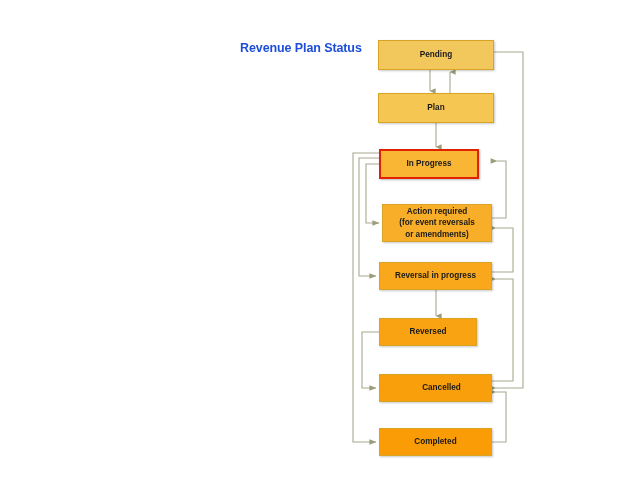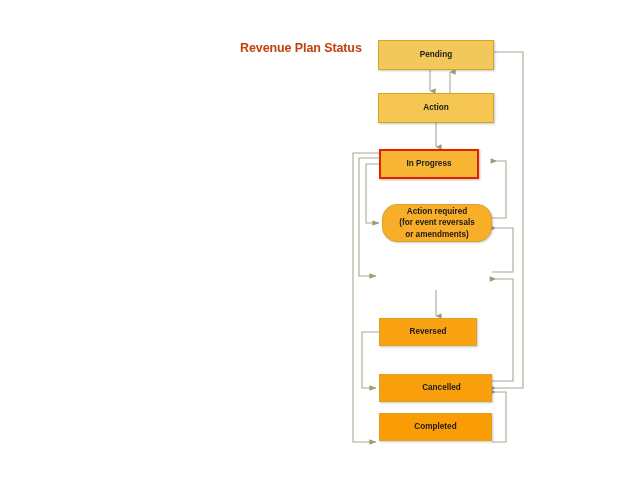--- a/index.html
+++ b/index.html
@@ -25,21 +25,21 @@
     left: 0; top: 0;
     width: 640px;
     height: 480px;
   }
   .diagram-title {
     position: absolute;
     left: 240px;
     top: 41px;
     font-size: 12.5px;
     font-weight: bold;
-    color: #c2410c;
+    color: #1d4ed8;
     letter-spacing: -0.1px;
     white-space: nowrap;
   }
   .node {
     position: absolute;
     box-sizing: border-box;
     display: flex;
     align-items: center;
     justify-content: center;
     text-align: center;
@@ -110,33 +110,36 @@
 
     </g>
   </svg>
 
   <div class="diagram-title">Revenue Plan Status</div>
 
   <div class="node" style="left: 378px; top: 40px; width: 116px; height: 30px; background: rgb(242, 199, 92); text-align: right;">
     <span class="node-label">Pending</span>
   </div>
   <div class="node" style="left: 378px; top: 93px; width: 116px; height: 30px; background: rgb(245, 198, 82);">
-    <span class="node-label">Action</span>
+    <span class="node-label">Plan</span>
   </div>
   <div class="node highlight" style="left: 379px; top: 149px; width: 100px; height: 30px; background: rgb(248, 182, 52);">
     <span class="node-label">In Progress</span>
   </div>
-  <div class="node" style="left: 382px; top: 204px; width: 110px; height: 38px; background: rgb(248, 174, 40); border-radius: 15px;">
+  <div class="node" style="left: 382px; top: 204px; width: 110px; height: 38px; background: rgb(248, 174, 40);">
     <span class="node-label">Action required
 (for event reversals
 or amendments)</span>
+  </div>
+  <div class="node" style="left: 379px; top: 262px; width: 113px; height: 28px; background: rgb(249, 168, 28);">
+    <span class="node-label">Reversal in progress</span>
   </div>
   <div class="node" style="left: 379px; top: 318px; width: 98px; height: 28px; background: rgb(250, 163, 18);">
     <span class="node-label">Reversed</span>
   </div>
   <div class="node" style="left: 379px; top: 374px; width: 113px; height: 28px; background: rgb(250, 159, 12); padding-left: 12px;">
     <span class="node-label">Cancelled</span>
   </div>
-  <div class="node" style="left: 379px; top: 413px; width: 113px; height: 28px; background: rgb(249, 156, 6); align-items: center;">
+  <div class="node" style="left: 379px; top: 428px; width: 113px; height: 28px; background: rgb(249, 156, 6); align-items: center;">
     <span class="node-label">Completed</span>
   </div>
 
 </div>
 
 </body></html>

